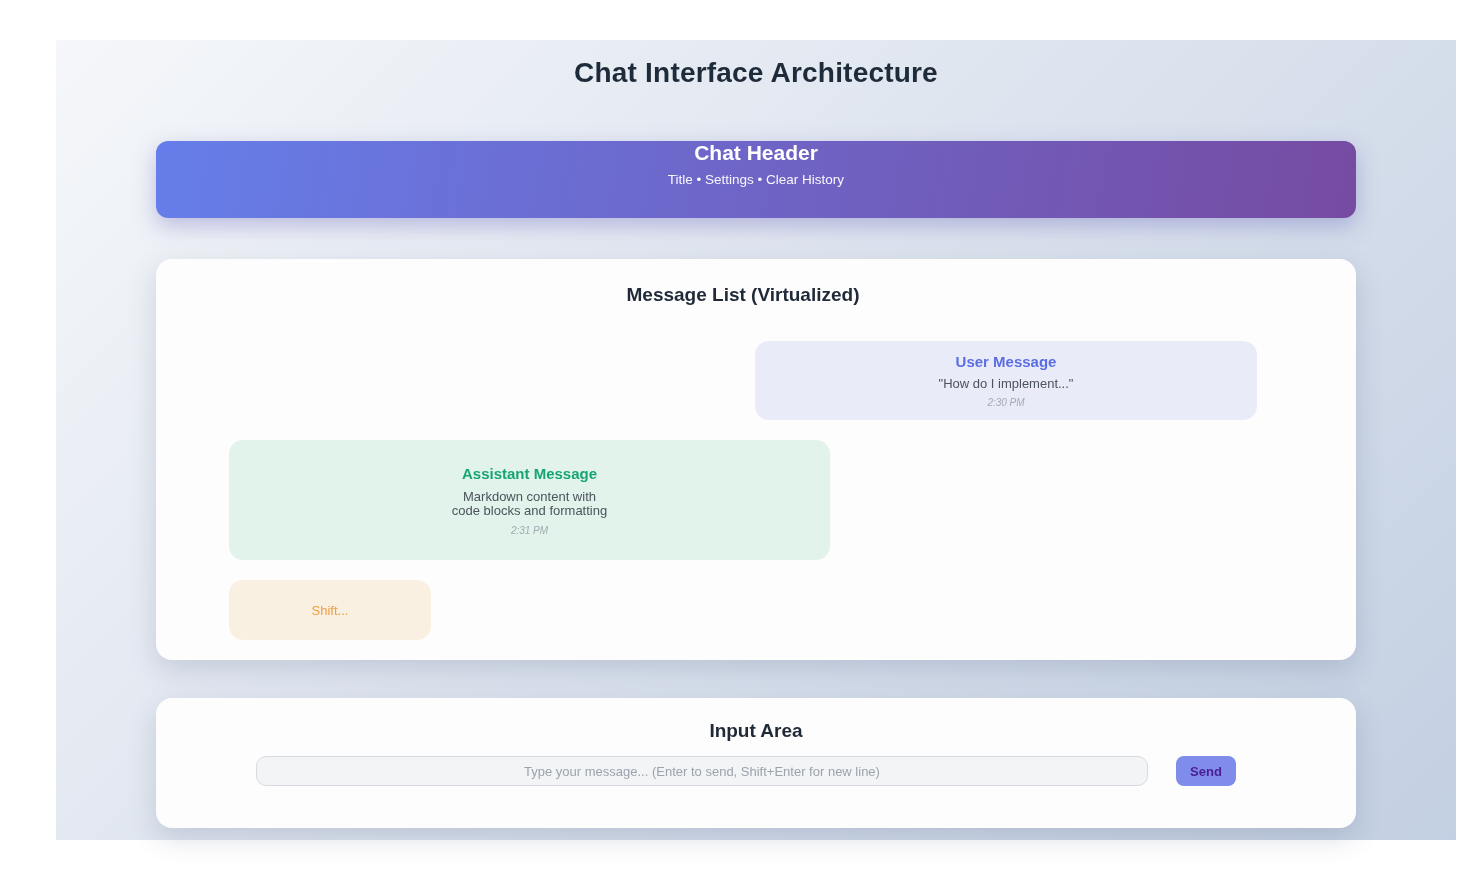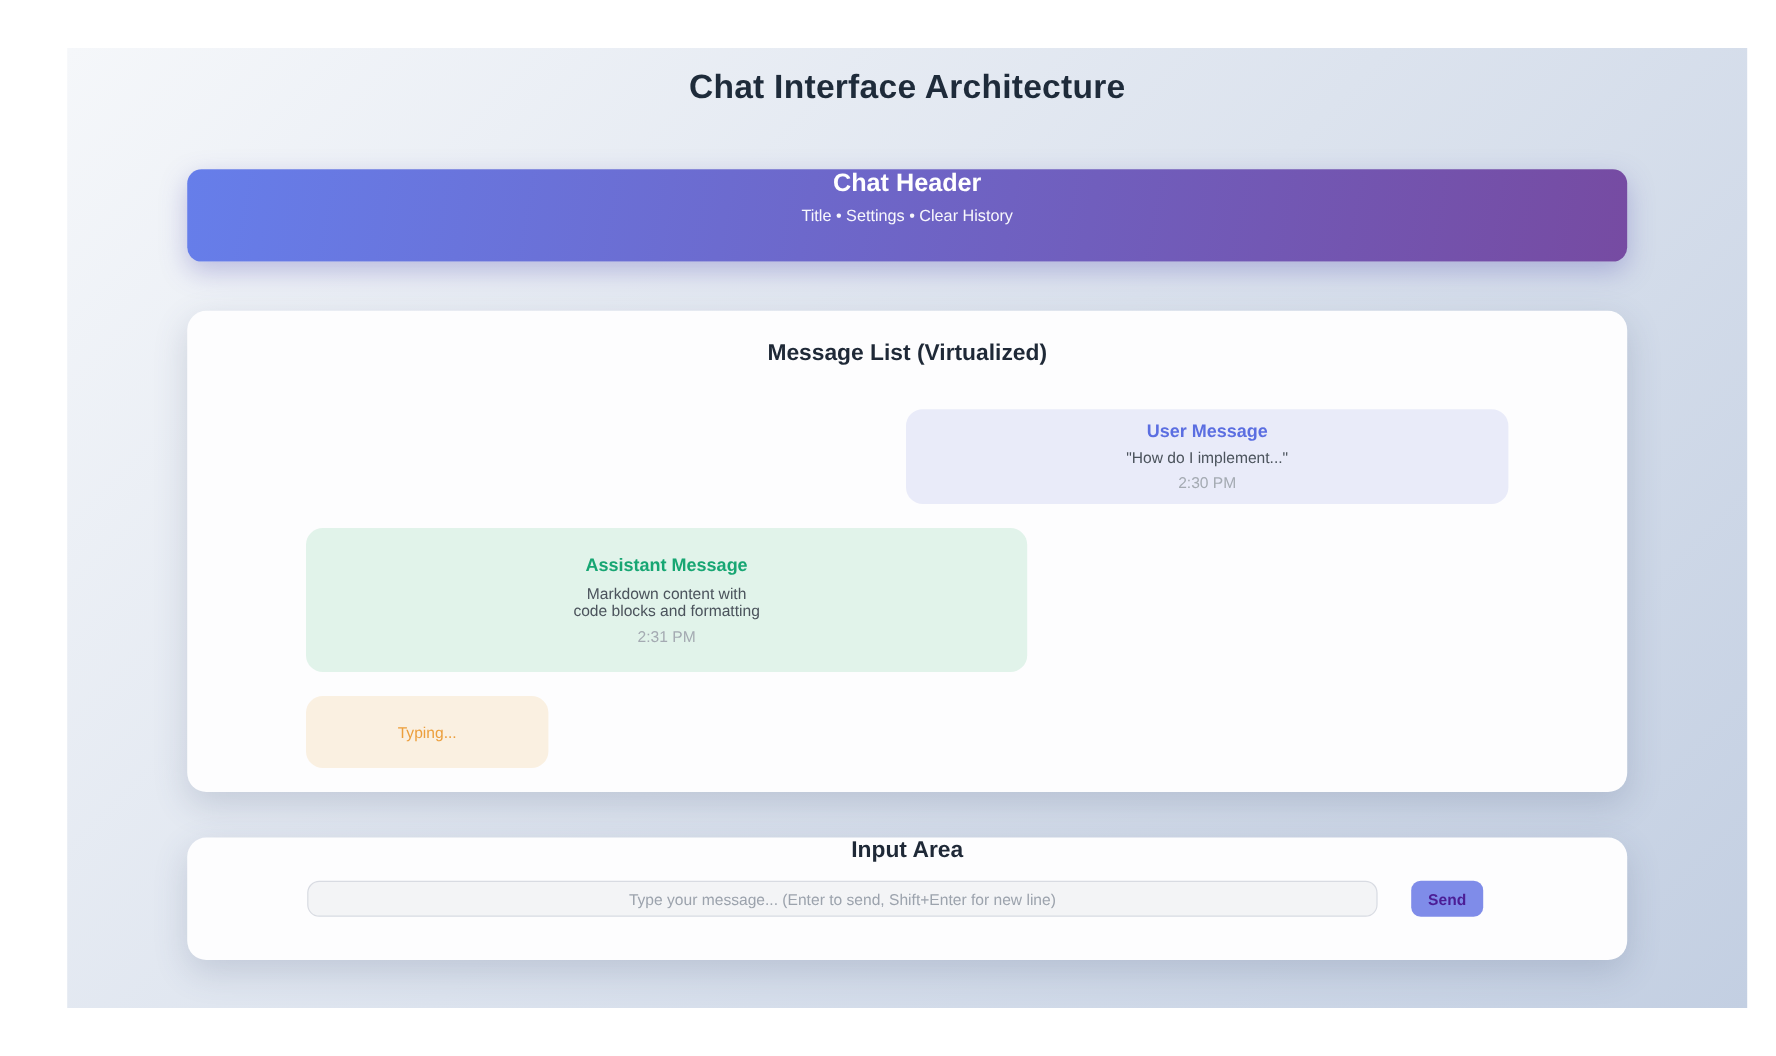--- a/index.html
+++ b/index.html
@@ -43,21 +43,21 @@
   .chat-header .hdr-sub   { font-size: 13.5px; color: rgba(255,255,255,0.95); }
 
   .card {
     background: #fdfdfe;
     border-radius: 16px;
     box-shadow: 0 10px 28px rgba(70, 85, 120, 0.20);
   }
   .message-card {
     margin-top: 41px;
     height: 401px;
-    padding: 25px 99px 20px 99px;
+    padding: 25px 99px 20px 73px;
   }
   .card-title {
     text-align: center;
     font-size: 19px;
     font-weight: bold;
     color: #1f2937;
   }
   .messages {
     margin-top: 35px;
     display: flex;
@@ -68,21 +68,21 @@
     border-radius: 14px;
     display: flex;
     flex-direction: column;
     justify-content: center;
     align-items: center;
     text-align: center;
     gap: 6px;
   }
   .bubble .b-label { font-size: 15px; font-weight: bold; }
   .bubble .b-line  { font-size: 13px; color: #4b535c; }
-  .bubble .b-time  { font-size: 13px; color: #a4aab2; }
+  .bubble .b-time  { font-size: 10px; color: #a4aab2; font-style: italic; }
   .bubble-user {
     align-self: flex-end;
     width: 502px; height: 79px;
     background: #e9ebf9;
   }
   .bubble-user .b-label { color: #5b6ee1; }
   .bubble-assistant {
     align-self: flex-start;
     width: 601px; height: 120px;
     background: #e1f3ea;
@@ -92,21 +92,22 @@
   .bubble-assistant .b-line + .b-line { margin-top: -1px; }
   .bubble-typing {
     align-self: flex-start;
     width: 202px; height: 60px;
     background: #faf0e1;
   }
   .bubble-typing .b-label { font-size: 13px; font-weight: normal; color: #ec9f3d; }
 
   .input-card {
     margin-top: 38px;
-    height: 102px;
+    height: 130px;
+    padding-top: 22px;
   }
   .input-row {
     margin: 14px 120px 0 100px;
     display: flex;
     align-items: center;
     gap: 28px;
   }
   .message-input {
     flex: 1;
     height: 30px;
@@ -160,21 +161,21 @@
         <div class="bubble bubble-assistant">
           <div class="b-label">Assistant Message</div>
           <div>
             <div class="b-line">Markdown content with</div>
             <div class="b-line">code blocks and formatting</div>
           </div>
           <div class="b-time">2:31 PM</div>
         </div>
 
         <div class="bubble bubble-typing">
-          <div class="b-label">Typing...</div>
+          <div class="b-label">Shift...</div>
         </div>
 
       </div>
     </div>
 
     <div class="card input-card">
       <div class="card-title">Input Area</div>
       <div class="input-row">
         <input class="message-input" type="text" placeholder="Type your message... (Enter to send, Shift+Enter for new line)" style="">
         <button class="send-button">Send</button>

